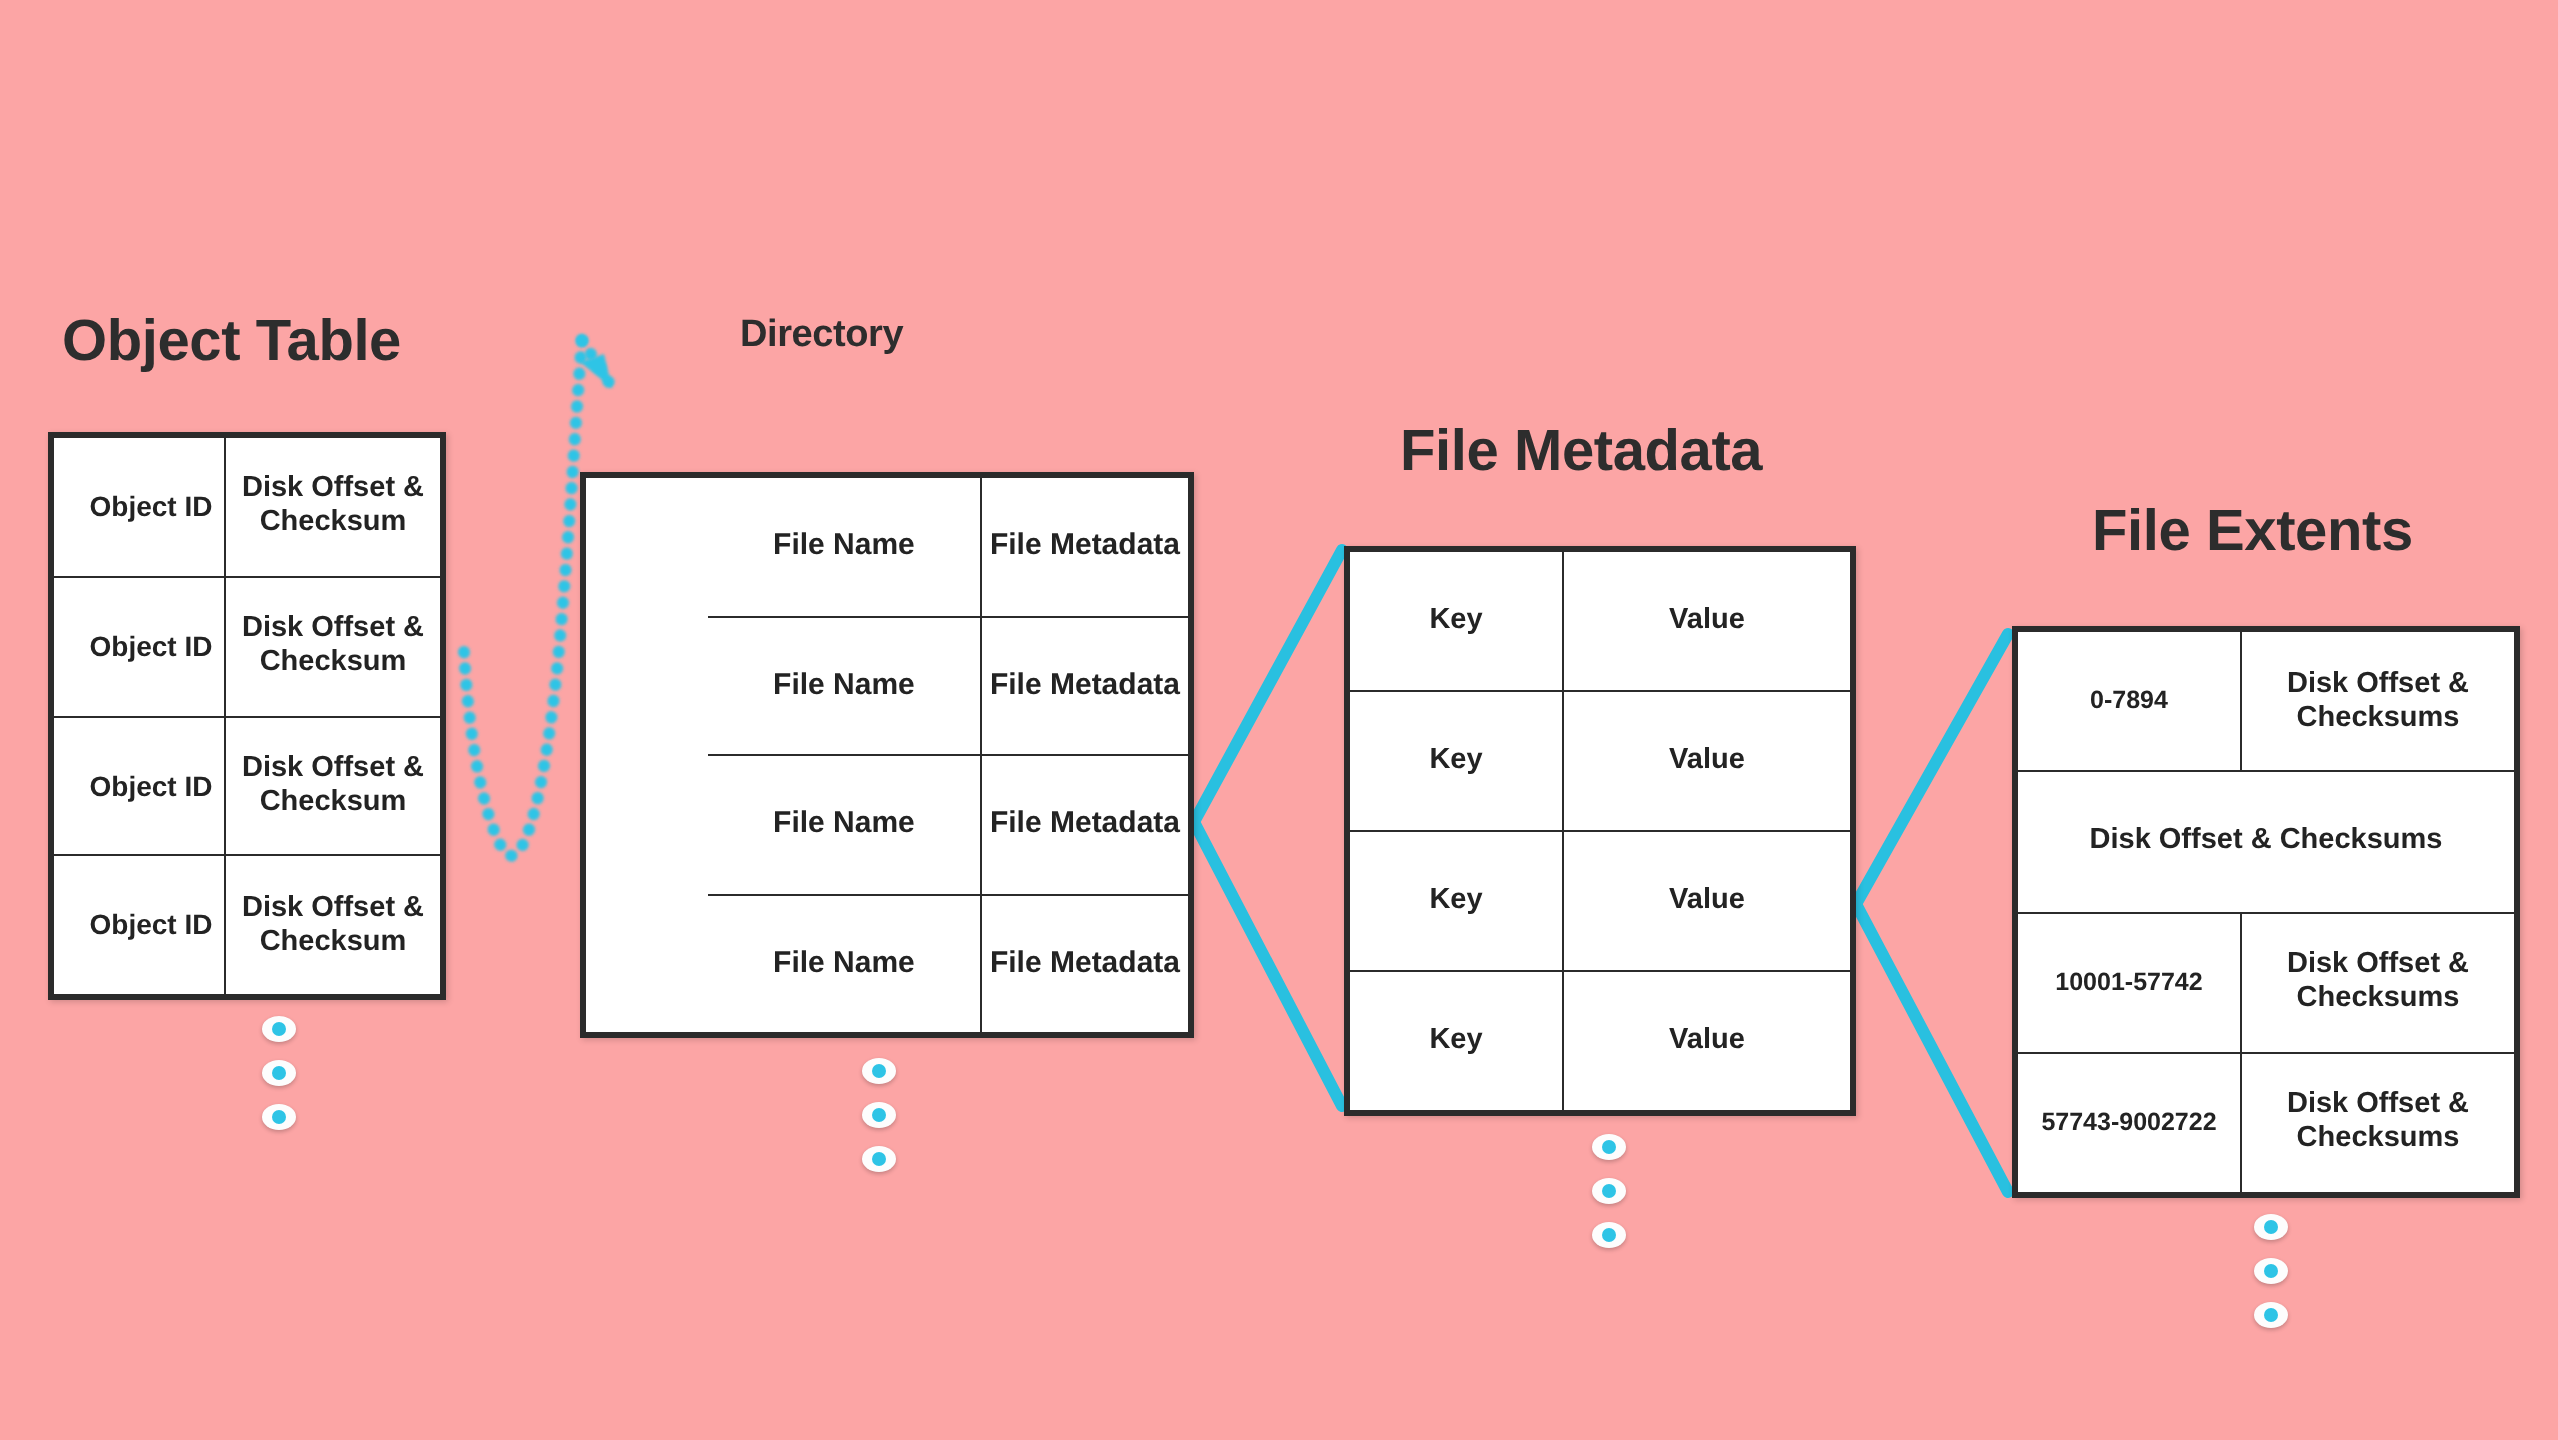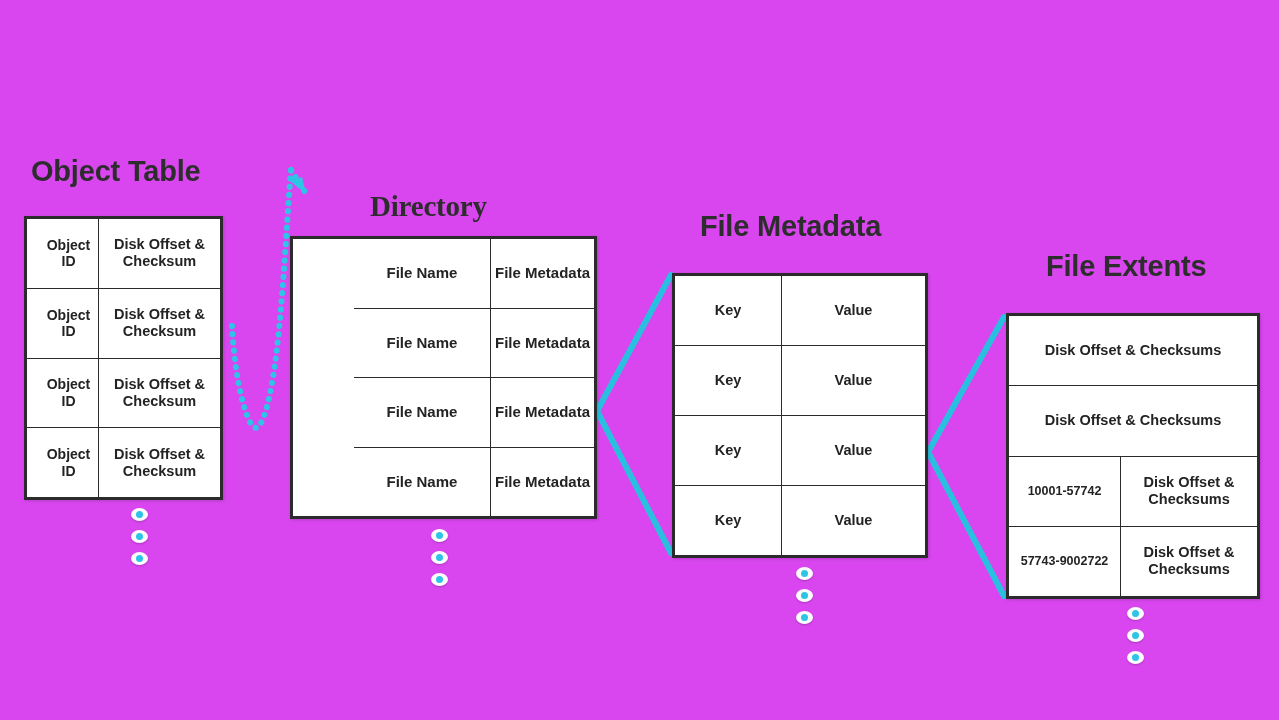--- a/index.html
+++ b/index.html
@@ -10,21 +10,21 @@
   }
   body {
     font-family: "Liberation Sans", "DejaVu Sans", sans-serif;
     color: #2b2b2b;
     -webkit-font-smoothing: antialiased;
   }
   #canvas {
     position: relative;
     width: 1279px;
     height: 720px;
-    background: #d946ef;
+    background: #fca5a5;
     overflow: hidden;
   }
   
   #connectors {
     position: absolute;
     left: 0;
     top: 0;
     width: 1279px;
     height: 720px;
     pointer-events: none;
@@ -66,21 +66,21 @@
     padding: 2px 4px;
     line-height: 1.18;
     overflow: hidden;
   }
   .cell.left {
     border-right: 1.5px solid #2b2b2b;
   }
 
   
   #object-table        { left: 24px;   top: 216px; width: 199px; height: 284px; }
-  #object-table .cell.left  { width: 72px; font-size: 14px; padding-left: 16px; }
+  #object-table .cell.left  { width: 86px; font-size: 14px; padding-left: 16px; }
   #object-table .cell.right { flex: 1; font-size: 14.5px; }
 
   #directory-table     { left: 290px;  top: 236px; width: 307px; height: 283px; align-items: flex-end; }
   #directory-table .cell.left  { width: 137px; font-size: 15px; }
   #directory-table .cell.right { flex: 1; font-size: 15px; }
 
   #file-metadata-table { left: 672px;  top: 273px; width: 256px; height: 285px; }
   #file-metadata-table .cell.left  { width: 107px; font-size: 14.5px; }
   #file-metadata-table .cell.right { flex: 1; font-size: 14.5px; }
 
@@ -164,21 +164,21 @@
       <div class="cell right">Disk Offset &amp; Checksum</div>
     </div>
   </div>
 
   <div class="dots" style="left:131px; top:508px;">
     <span class="dot"></span>
     <span class="dot"></span>
     <span class="dot"></span>
   </div>
 
-  <div class="tbl-title" style="left:370px; top:192px; font-size:29px;font-family:Liberation Serif, serif;">Directory</div>
+  <div class="tbl-title" style="left:370px; top:158px; font-size:19px;">Directory</div>
 
   <div class="tbl" id="directory-table">
     <div class="tbl-row">
       <div class="cell left">File Name</div>
       <div class="cell right">File Metadata</div>
     </div>
     <div class="tbl-row">
       <div class="cell left">File Name</div>
       <div class="cell right">File Metadata</div>
     </div>
@@ -222,20 +222,21 @@
   <div class="dots" style="left:796px; top:567px;">
     <span class="dot"></span>
     <span class="dot"></span>
     <span class="dot"></span>
   </div>
 
   <div class="tbl-title" style="left:1046px; top:252px; font-size:29px;">File Extents</div>
 
   <div class="tbl" id="file-extents-table">
     <div class="tbl-row">
+      <div class="cell left">0-7894</div>
       <div class="cell right">Disk Offset &amp; Checksums</div>
     </div>
     <div class="tbl-row">
       <div class="cell right">Disk Offset &amp; Checksums</div>
     </div>
     <div class="tbl-row">
       <div class="cell left">10001-57742</div>
       <div class="cell right">Disk Offset &amp; Checksums</div>
     </div>
     <div class="tbl-row">

